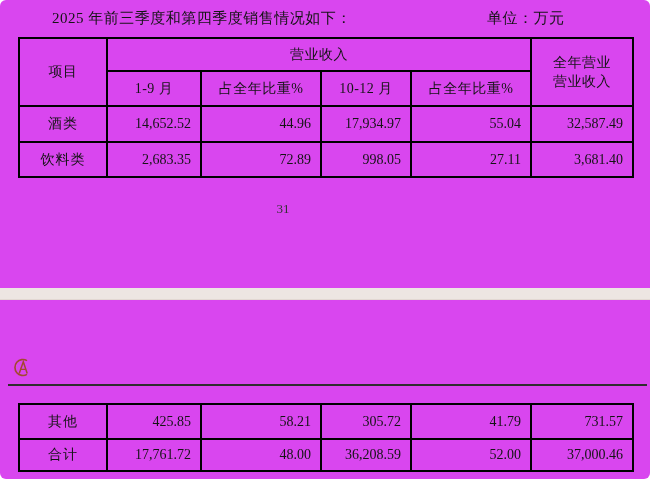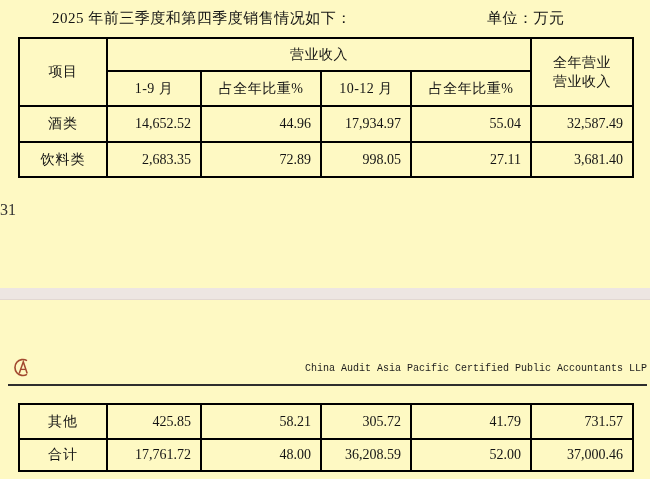--- a/index.html
+++ b/index.html
@@ -1,33 +1,33 @@
 <!DOCTYPE html>
 <html><head>
 <meta charset="utf-8">
 <style>
   html,body{margin:0;padding:0;background:#fff;}
   .stage{
-    position:relative;width:650px;height:479px;background:#fef9c3;overflow:hidden;
-    font-family:"Liberation Serif","DejaVu Serif",serif;color:#141414;
+    position:relative;width:650px;height:479px;background:#d946ef;overflow:hidden;
+    font-family:"Liberation Serif","DejaVu Serif",serif;color:#141414;border-radius:6px;
   }
   
   .doc-title{position:absolute;left:52px;top:9px;font-size:15px;letter-spacing:0.5px;white-space:nowrap;}
   .unit-label{position:absolute;left:455px;top:9px;font-size:15px;letter-spacing:0.5px;white-space:nowrap;margin-left:32px;}
   
   table.sales{position:absolute;left:18px;border-collapse:collapse;table-layout:fixed;}
   table.sales td{border:2px solid #000000;font-size:14px;overflow:hidden;vertical-align:middle;}
   .top-table{top:37px;}
   .bottom-table{top:403px;}
   td.item{text-align:center;letter-spacing:1px;}
   td.num{text-align:right;padding-right:9px;font-size:13.5px;}
   tr.hrow td{text-align:center;font-size:14px;letter-spacing:0.5px;}
   .two-line span{display:block;line-height:19px;text-align:center;}
   
-  .page-number{position:absolute;left:0;top:201px;width:566px;text-align:left;font-size:16px;color:#333;}
+  .page-number{position:absolute;left:0;top:201px;width:566px;text-align:center;font-size:13px;color:#333;}
   
   .page-band{position:absolute;left:0;top:288px;width:650px;height:11px;background:#EDE6E2;border-bottom:1px solid #E2D8D2;}
   
   .firm-logo{position:absolute;left:11px;top:357px;}
   .firm-name-cn{position:absolute;left:31px;top:362px;font-size:11.5px;font-weight:bold;letter-spacing:1.5px;white-space:nowrap;color:#1c1c1c;}
   .firm-name-en{position:absolute;right:3px;top:363px;font-size:10px;font-family:"Liberation Mono","DejaVu Sans Mono",monospace;white-space:nowrap;color:#1c1c1c;}
   .firm-rule{position:absolute;left:8px;right:3px;top:384px;border-top:2px solid #2e2e2e;height:0;}
 </style>
 </head>
 <body>
@@ -84,21 +84,20 @@
 
   <div class="page-band"></div>
 
   <div class="firm-logo">
     <svg width="22" height="22" viewBox="0 0 22 22">
       <path d="M16 3.6 A8 8 0 1 0 16 17.4" fill="none" stroke="#A2492F" stroke-width="1.6"></path>
       <path d="M8.2 16.5 L12.3 4.8 L16.2 16.5" fill="none" stroke="#A2492F" stroke-width="1.5"></path>
       <path d="M9.8 12.4 H14.8" fill="none" stroke="#A2492F" stroke-width="1.3"></path>
     </svg>
   </div>
-  <div class="firm-name-en">China Audit Asia Pacific Certified Public Accountants LLP</div>
   <div class="firm-rule"></div>
 
   <table class="sales bottom-table">
     <colgroup>
       <col style="width:88px">
         <col style="width:94px">
         <col style="width:120px">
       <col style="width:90px">
         <col style="width:120px">
         <col style="width:102px">

